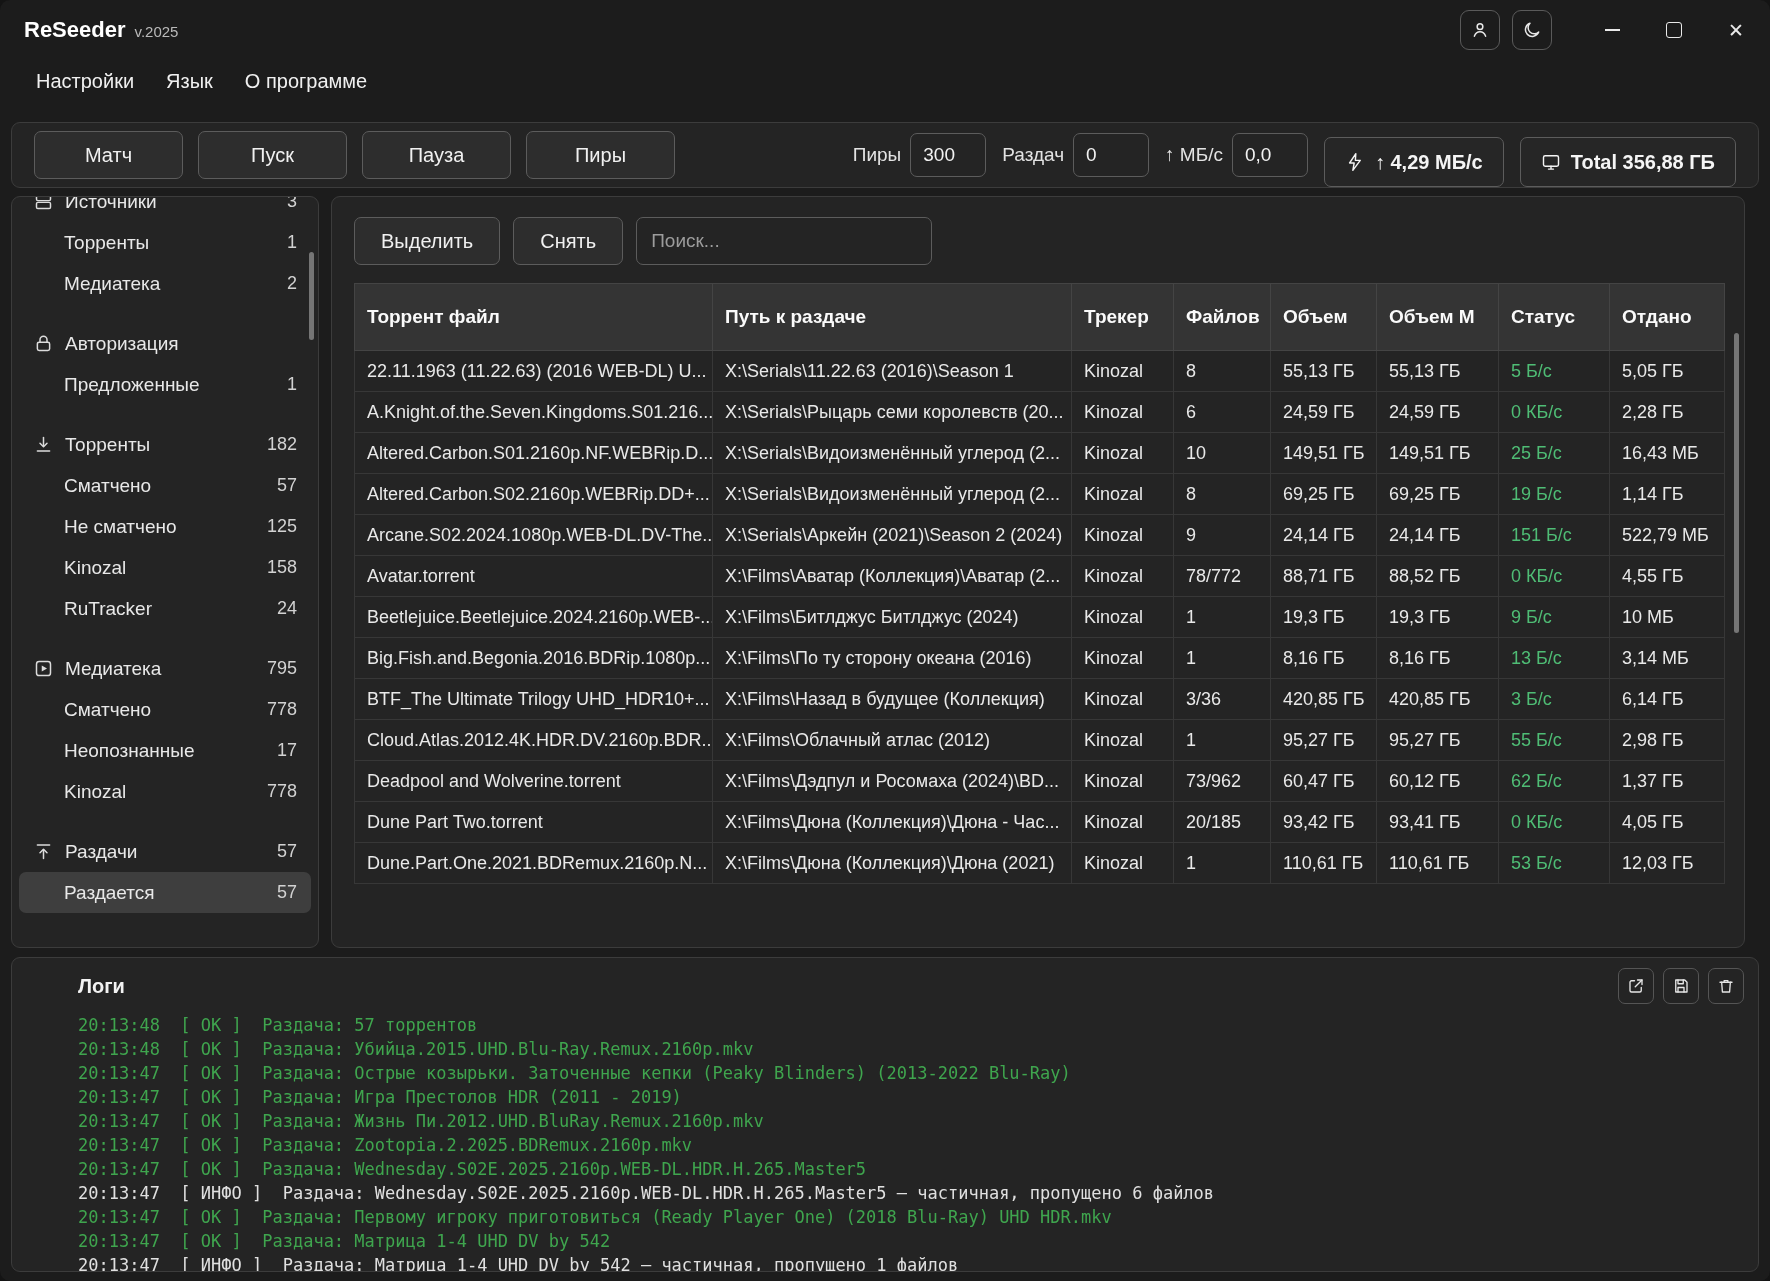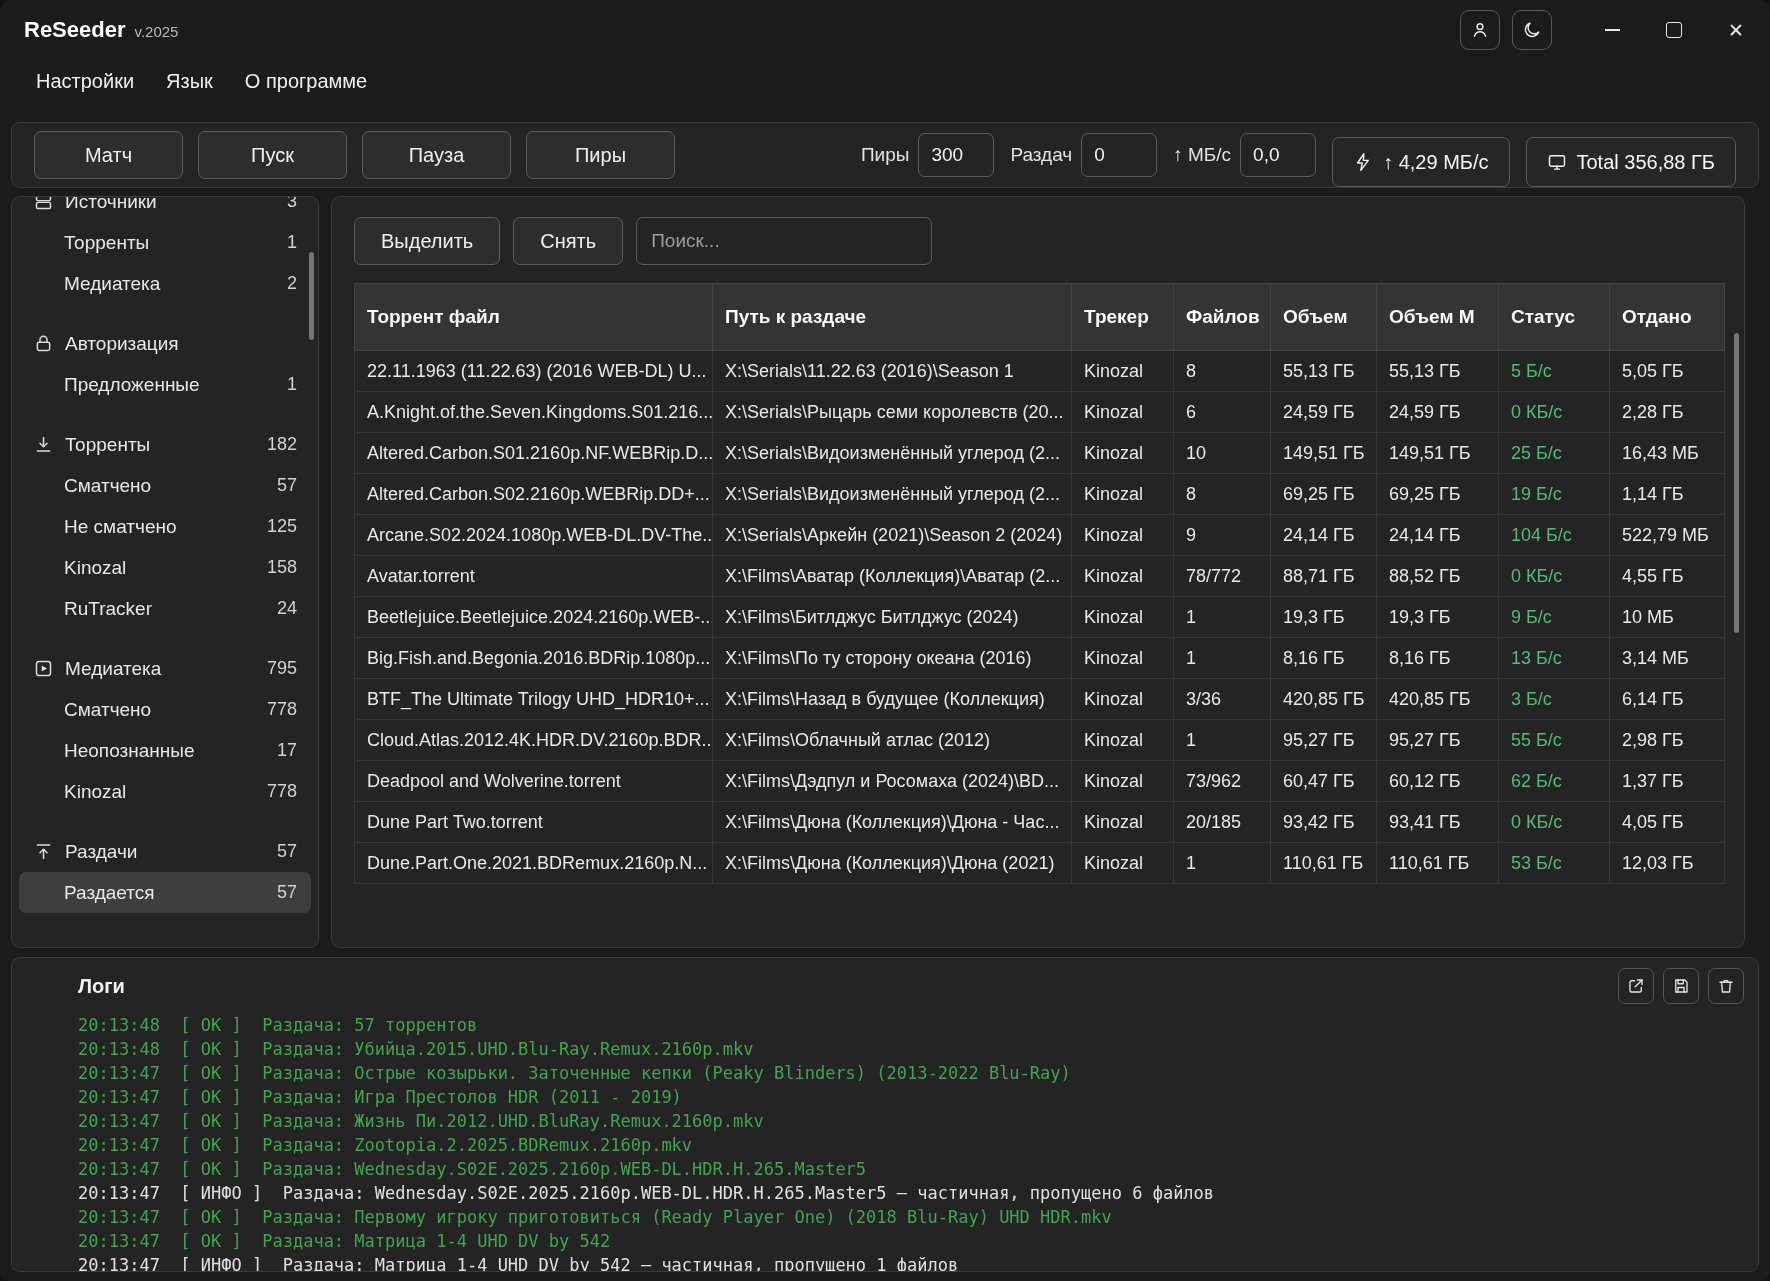--- a/index.html
+++ b/index.html
@@ -36,21 +36,21 @@
   .toolbar{position:absolute;top:122px;left:11px;right:11px;height:66px;display:flex;align-items:center;
            padding:0 22px;gap:15px;}
   .tb-btn{width:149px;height:48px;background:#2d2d2d;border:1px solid #5c5c5c;border-radius:7px;
           color:#f0f0f0;font-size:20px;cursor:pointer;font-family:inherit;}
   .toolbar-right{margin-left:auto;display:flex;align-items:center;gap:16px;}
   .tb-group{display:flex;align-items:center;gap:9px;}
   .tb-label{font-size:19px;color:#e3e3e3;}
   .tb-input{width:76px;height:44px;background:#242424;border:1px solid #5c5c5c;border-radius:7px;
             color:#f2f2f2;font-size:19px;padding:0 12px;box-sizing:border-box;font-family:inherit;}
   .tb-box{height:48px;display:flex;align-items:center;gap:10px;padding:0 20px;border:1px solid #5c5c5c;
-          border-radius:7px;font-size:20px;font-weight:400;color:#f5f5f5;cursor:pointer;background:#262626;margin-top:14px;}
+          border-radius:7px;font-size:20px;font-weight:700;color:#f5f5f5;cursor:pointer;background:#262626;margin-top:14px;}
   .tb-icn{width:20px;height:20px;flex:0 0 auto;}
 
   
   .sidebar{position:absolute;left:11px;top:196px;width:308px;height:752px;overflow:hidden;}
   .sidebar-inner{margin-top:-16px;padding:0 7px;}
   .sidebar-group{margin-bottom:19px;}
   .side-item{height:41px;display:flex;align-items:center;padding:0 14px;border-radius:7px;
              font-size:19px;color:#e8e8e8;cursor:pointer;}
   .side-item.indent{padding-left:45px;}
   .side-item.selected{background:#3e3e3e;}
@@ -336,21 +336,21 @@
             <td class="td-status green">19 Б/с</td>
             <td class="td-uploaded">1,14 ГБ</td>
           </tr>
           <tr class="trow">
             <td class="td-file">Arcane.S02.2024.1080p.WEB-DL.DV-The...</td>
             <td class="td-path">X:\Serials\Аркейн (2021)\Season 2 (2024)</td>
             <td class="td-tracker">Kinozal</td>
             <td class="td-files">9</td>
             <td class="td-size">24,14 ГБ</td>
             <td class="td-size_m">24,14 ГБ</td>
-            <td class="td-status green">104 Б/с</td>
+            <td class="td-status green">151 Б/с</td>
             <td class="td-uploaded">522,79 МБ</td>
           </tr>
           <tr class="trow">
             <td class="td-file">Avatar.torrent</td>
             <td class="td-path">X:\Films\Аватар (Коллекция)\Аватар (2...</td>
             <td class="td-tracker">Kinozal</td>
             <td class="td-files">78/772</td>
             <td class="td-size">88,71 ГБ</td>
             <td class="td-size_m">88,52 ГБ</td>
             <td class="td-status green">0 КБ/с</td>

